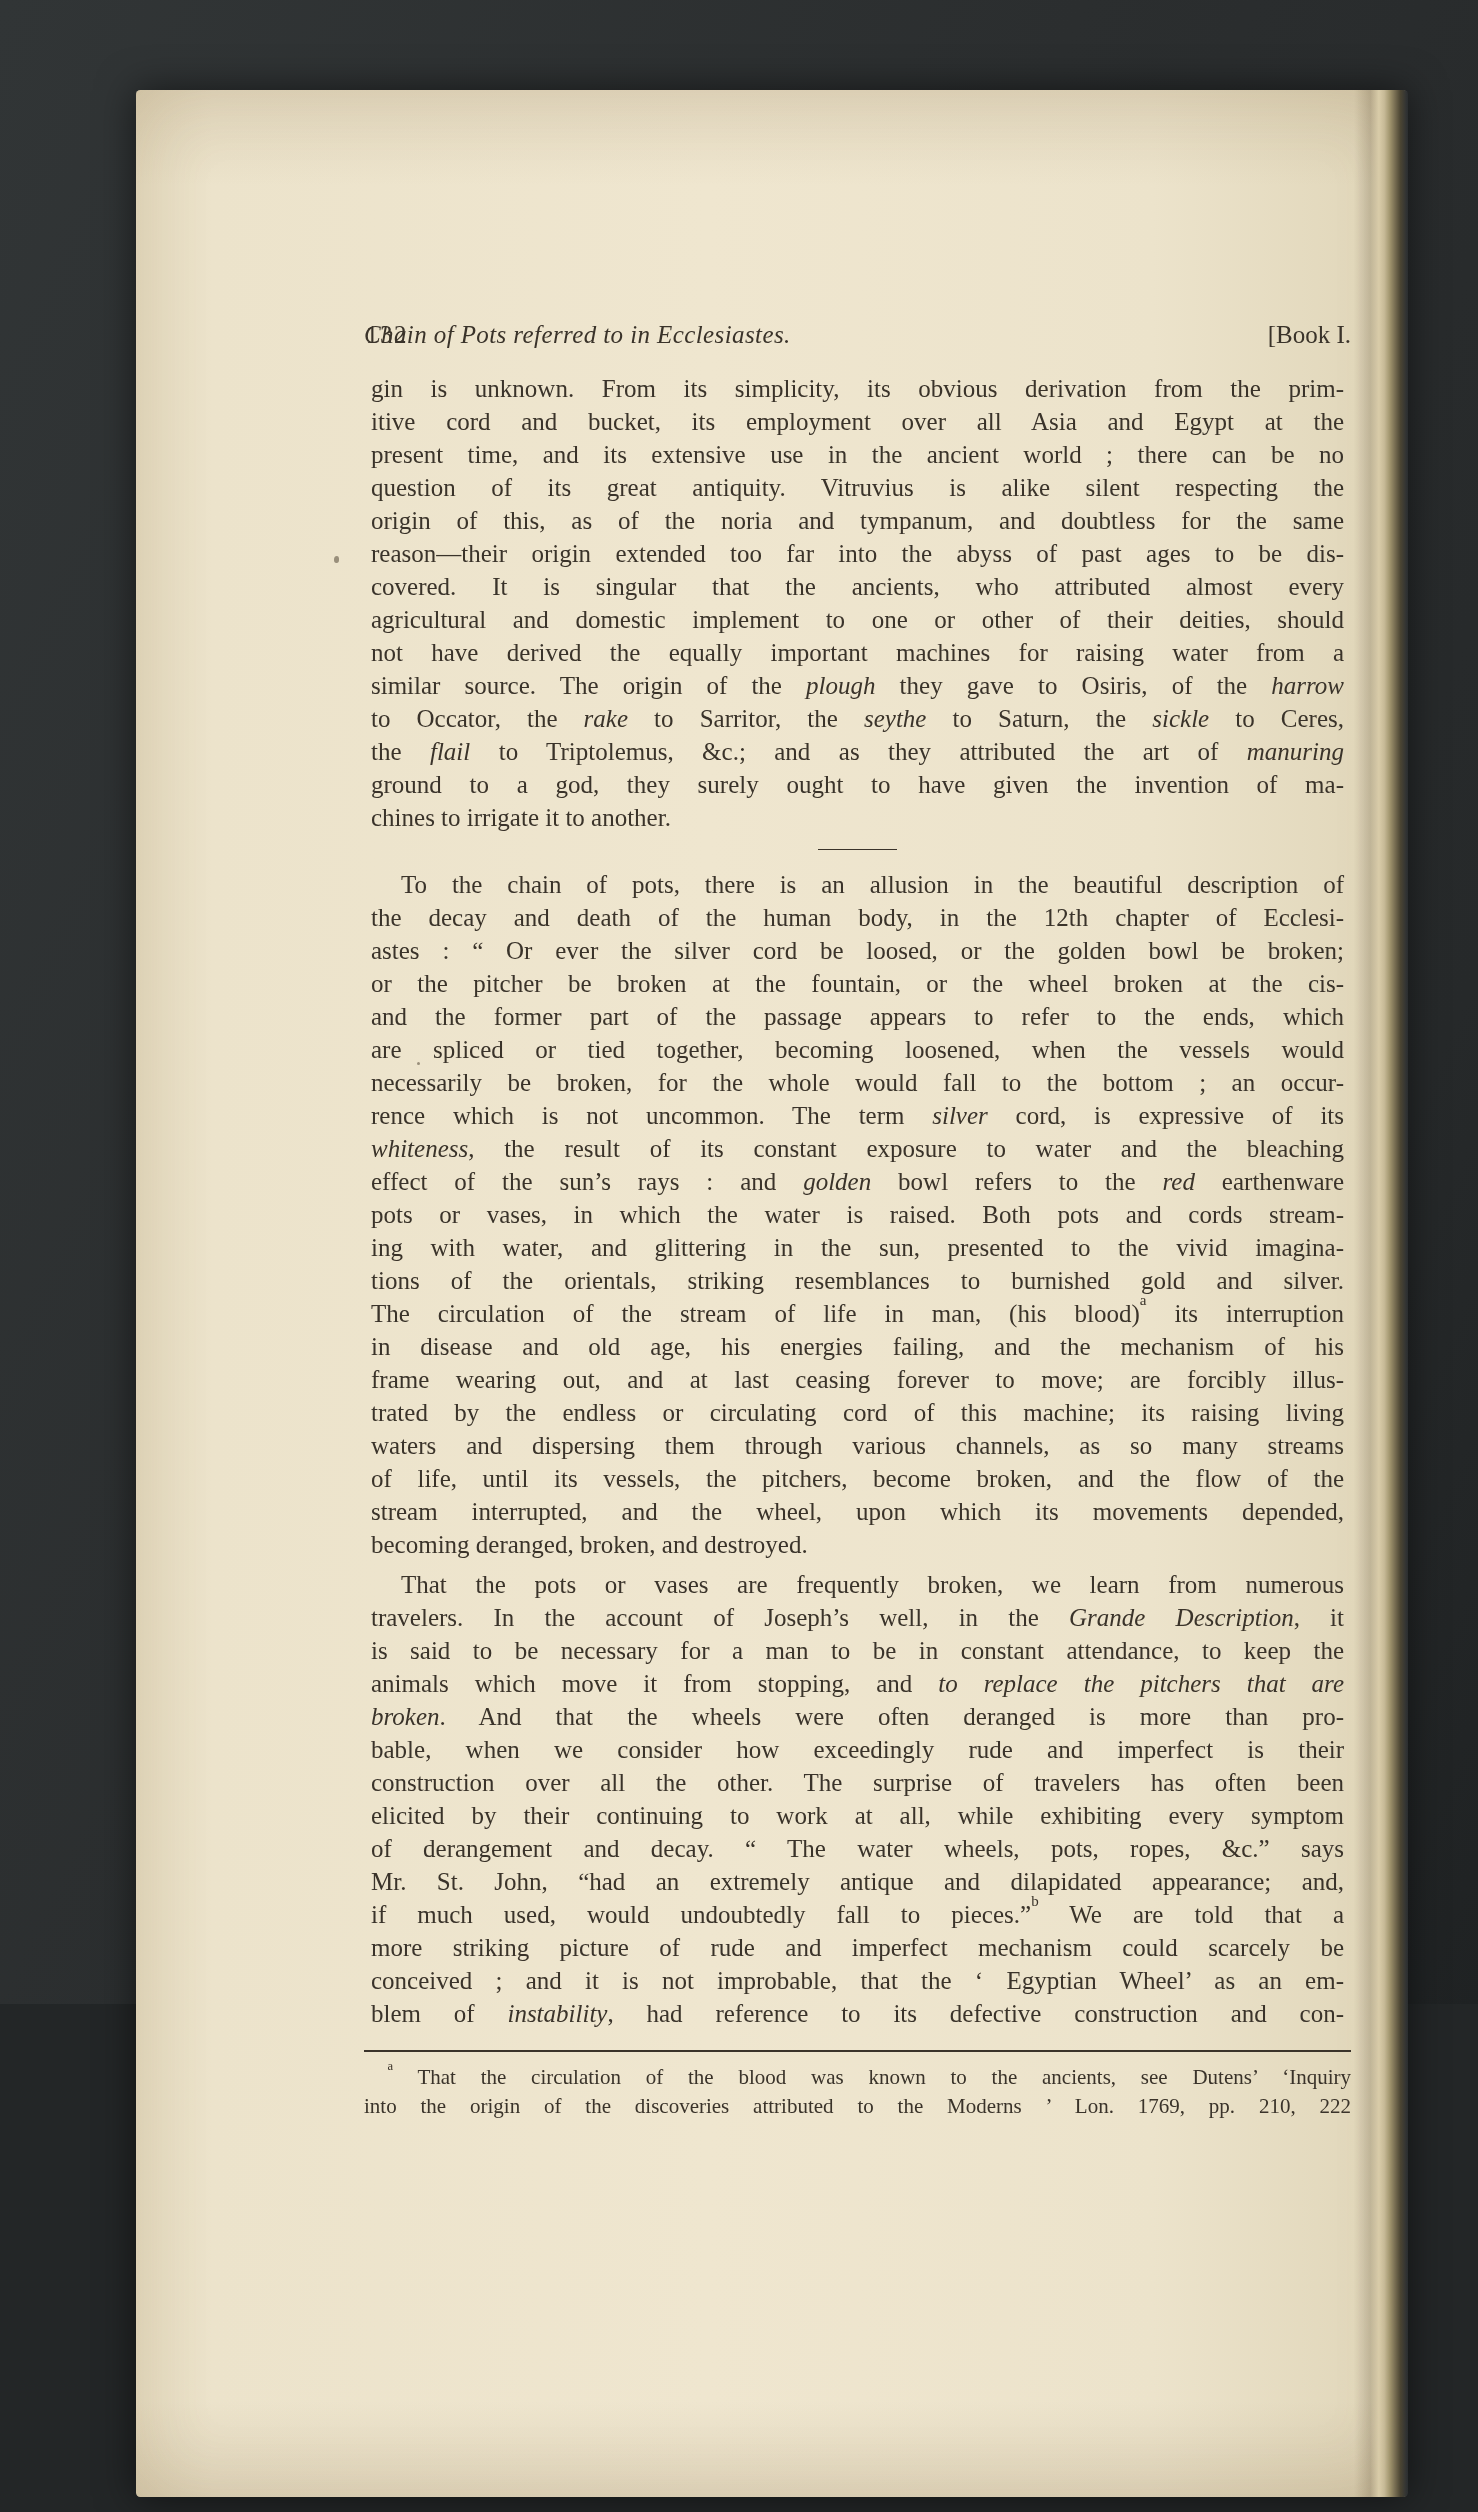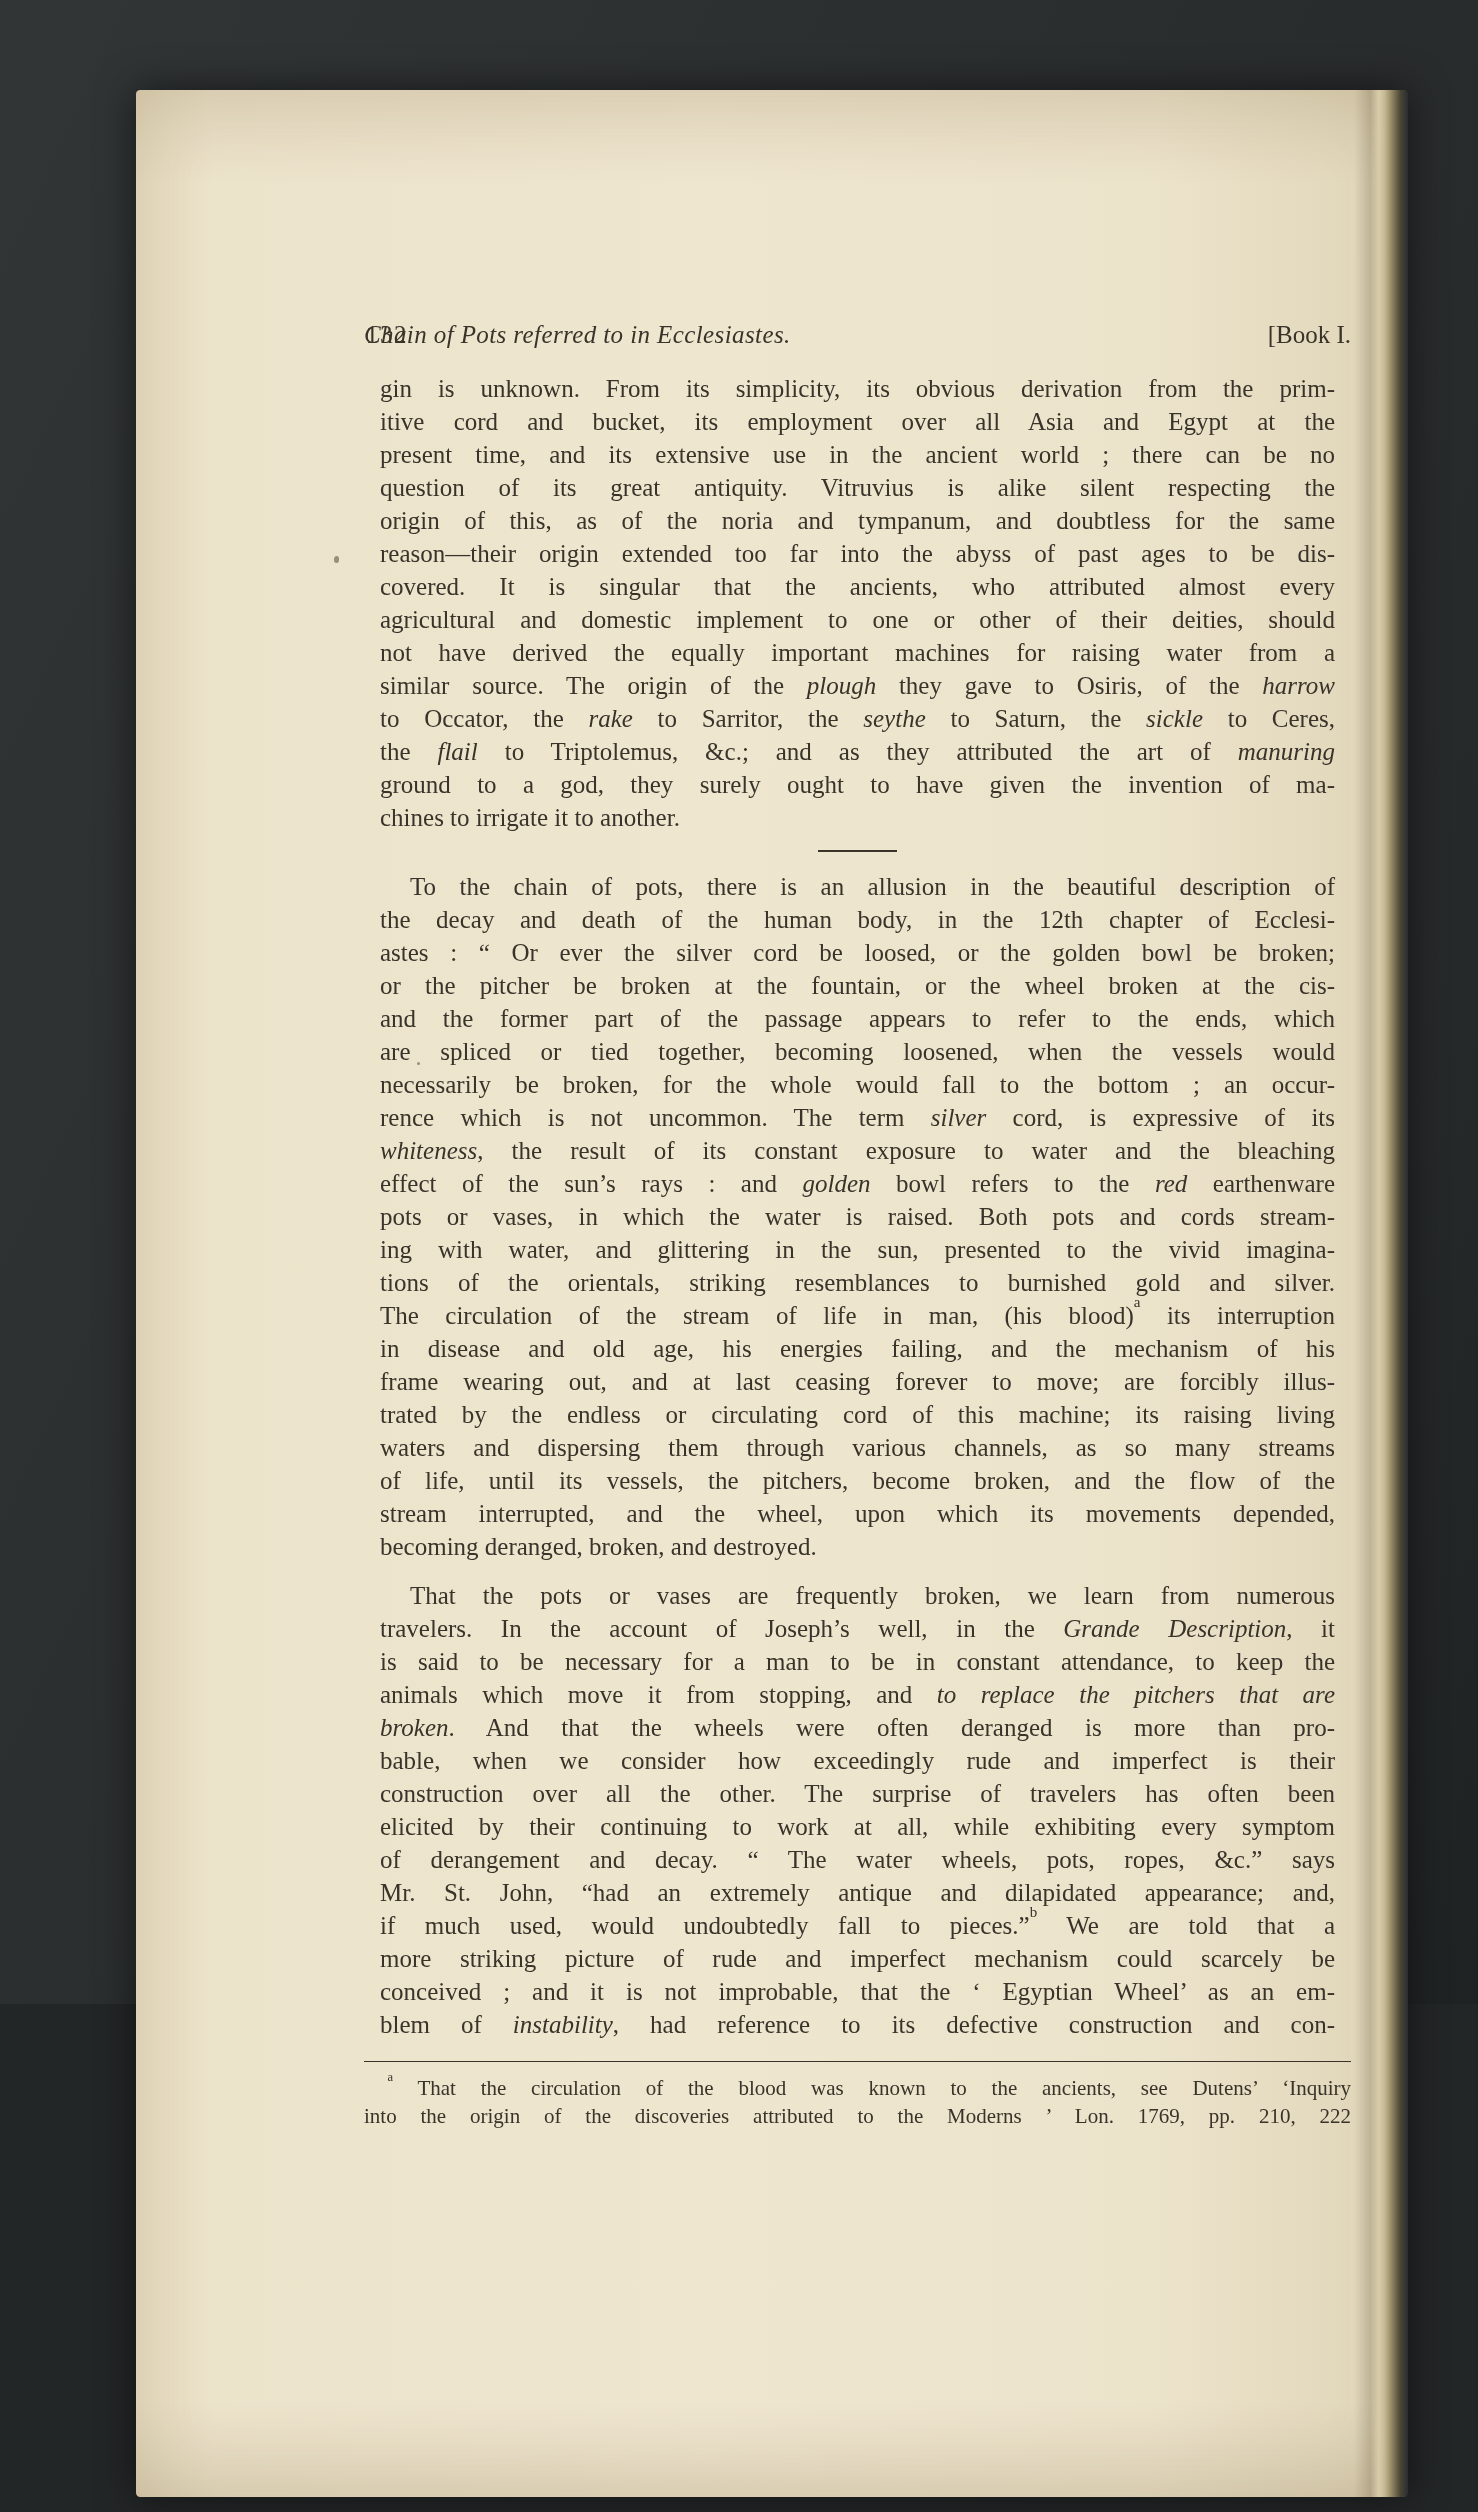--- a/index.html
+++ b/index.html
@@ -31,21 +31,21 @@
       #4b4533 86%, #303233 97%, #2b2e2f 100%);
   }
   .content { position: absolute; left: 228px; top: 224px; width: 987px; color: var(--ink, #3a332a); }
 
   .header { position: relative; height: 35px; font-size: 25px; margin-bottom: 23.4px; }
   .pagenum  { position: absolute; left: 1.7px; bottom: 0; letter-spacing: 1.7px; }
   .running  { position: absolute; left: 0; right: 0; bottom: 0; font-style: italic; letter-spacing: 0.4px; }
   .booklabel{ position: absolute; right: 0; bottom: 0; }
 
   .body { font-size: 25px; line-height: 33px; }
-  .paragraph { margin: 16px; }
+  .paragraph { margin: 7px; }
   .line { text-align: justify; text-align-last: justify; }
   .line.last { text-align-last: left; }
   .line.indent { text-indent: 30px; }
   i { font-style: italic; }
   sup { font-size: 60%; position: relative; top: -0.5em; line-height: 0; }
 
   .section-rule { width: 79px; height: 1.7px; background: var(--ink, #3a332a); margin: 14.2px auto 17.6px auto; }
   .fnrule { height: 1.7px; background: var(--ink, #3a332a); margin: 20px 0 11.7px 0; }
 
   .footnotes { font-size: 21px; line-height: 28.4px; }

